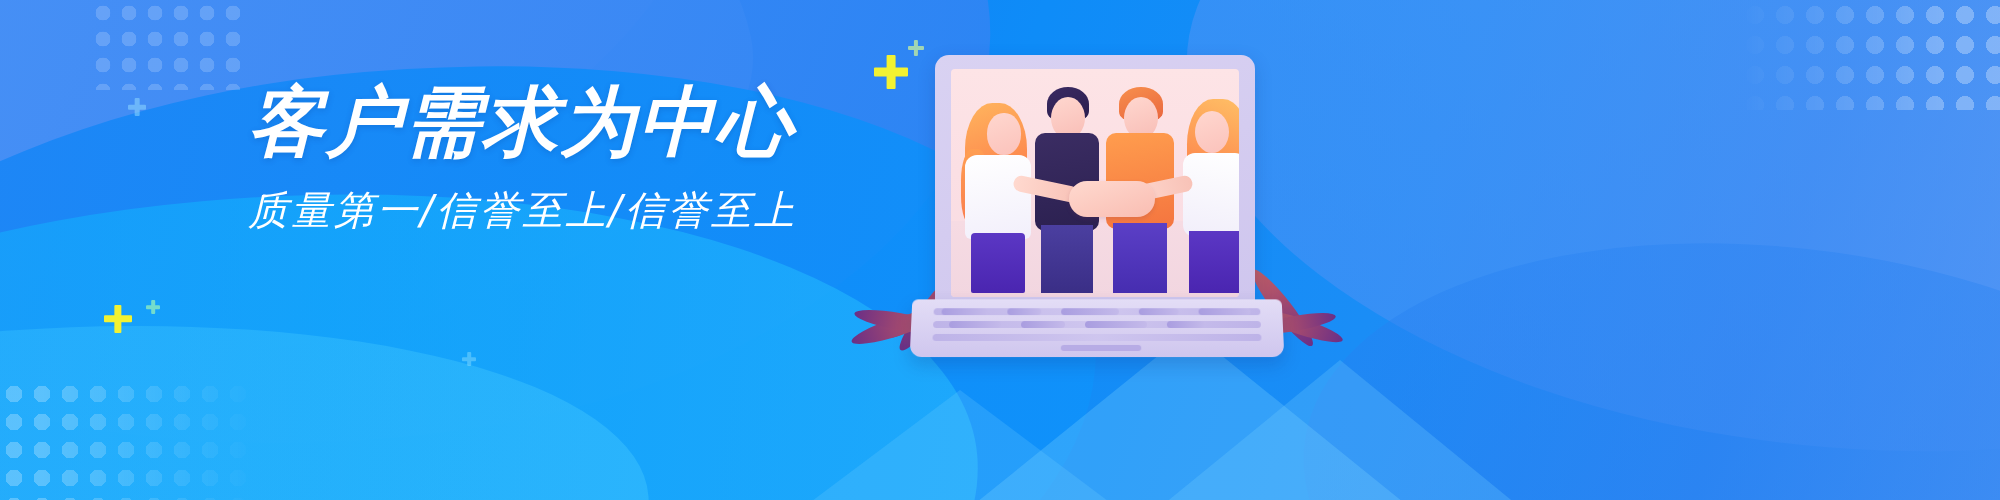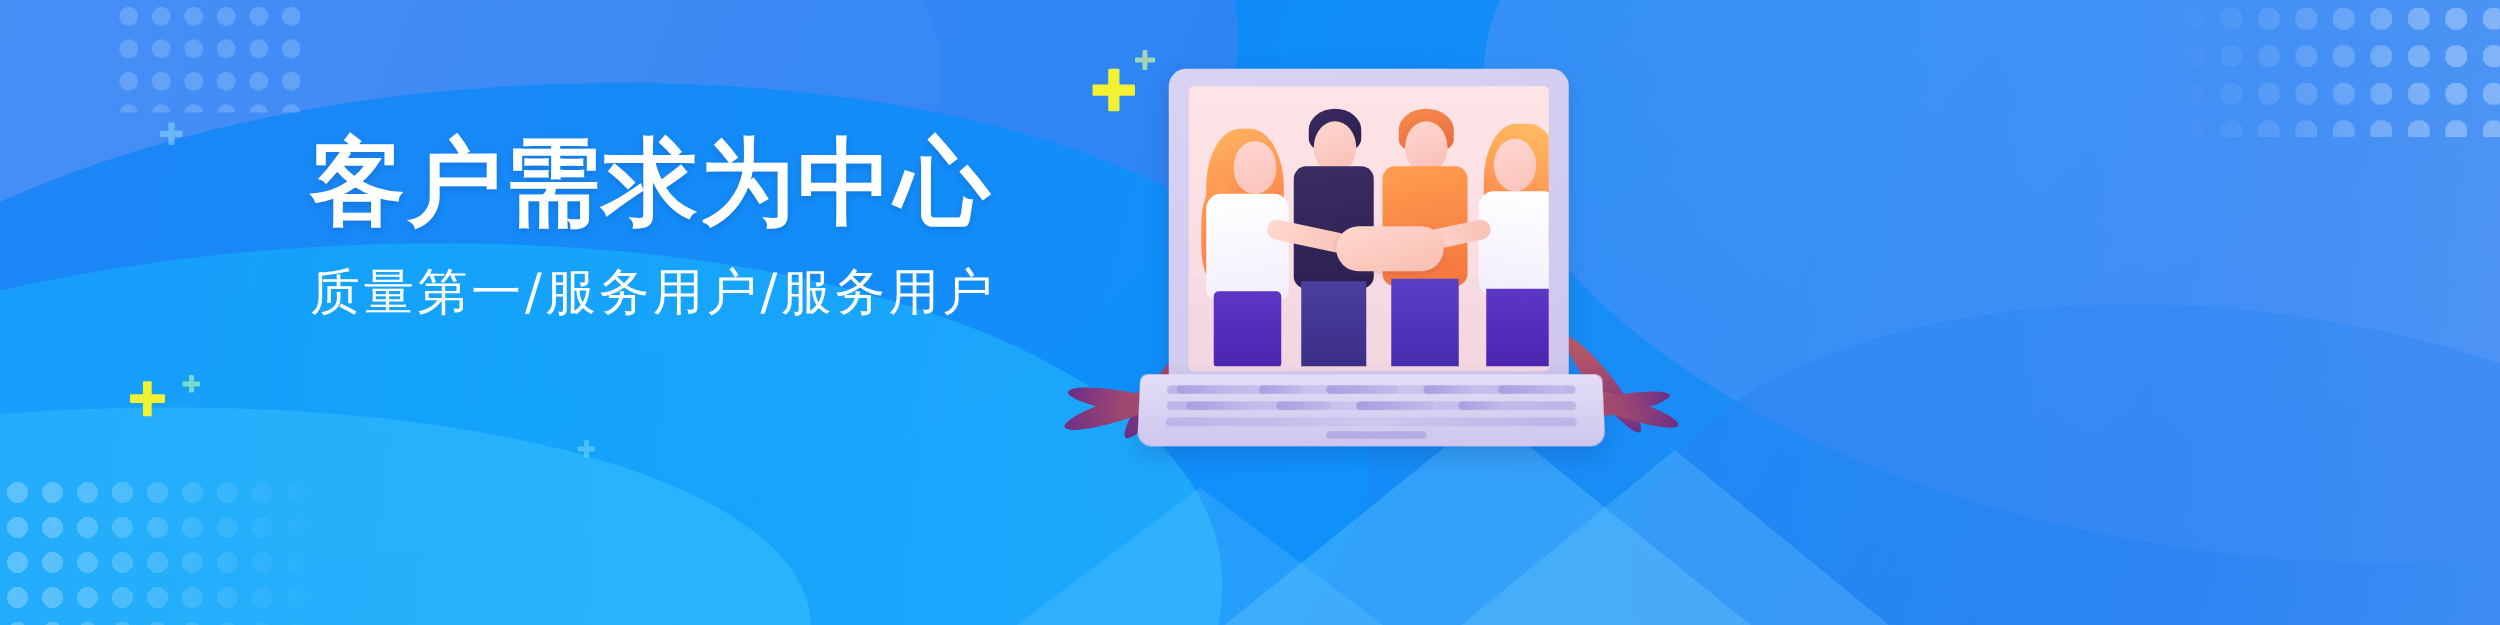--- a/index.html
+++ b/index.html
@@ -119,21 +119,21 @@
 
   .plus-y1{left:874px;top:55px;width:34px;height:34px;color:#f2f232;}
   .plus-y2{left:908px;top:40px;width:16px;height:16px;color:#b6e3a8;opacity:.85;}
   .plus-y3{left:104px;top:305px;width:28px;height:28px;color:#f2f232;}
   .plus-c1{left:146px;top:300px;width:14px;height:14px;color:#7fe3c8;opacity:.9;}
   .plus-c2{left:128px;top:98px;width:18px;height:18px;color:#8fd8ff;opacity:.55;}
   .plus-c3{left:1118px;top:320px;width:26px;height:26px;color:#5fd8e8;opacity:.75;}
   .plus-c4{left:462px;top:352px;width:14px;height:14px;color:#8fe0ff;opacity:.45;}
 
   
-  .text-block{position:absolute;left:248px;top:108px;width:620px;}
+  .text-block{position:absolute;left:248px;top:84px;width:620px;font-style:italic;}
   .headline{
     color:#ffffff;
     font-size:76px;
     line-height:1;
     font-weight:bold;
     letter-spacing:2px;
     font-family:"DejaVu Sans","Liberation Sans",sans-serif;
     text-shadow:0 2px 6px rgba(0,40,120,.18);
     white-space:nowrap;
   }
@@ -314,21 +314,21 @@
       <i class="h"></i>
       <i class="v"></i>
     </span>
   <span class="plus plus-c4">
       <i class="h"></i>
       <i class="v"></i>
     </span>
 
   <div class="text-block">
     <div class="headline">客户需求为中心</div>
-    <div class="subline">质量第一/服务用户/服务用户</div>
+    <div class="subline">质量第一/信誉至上/信誉至上</div>
   </div>
 
   <div class="illus">
 
     <span class="leaf leaf1"></span>
     <span class="leaf leaf4"></span>
     <span class="leaf leaf2"></span>
     <span class="leaf leaf3"></span>
 
     <span class="leafr lr1"></span>

